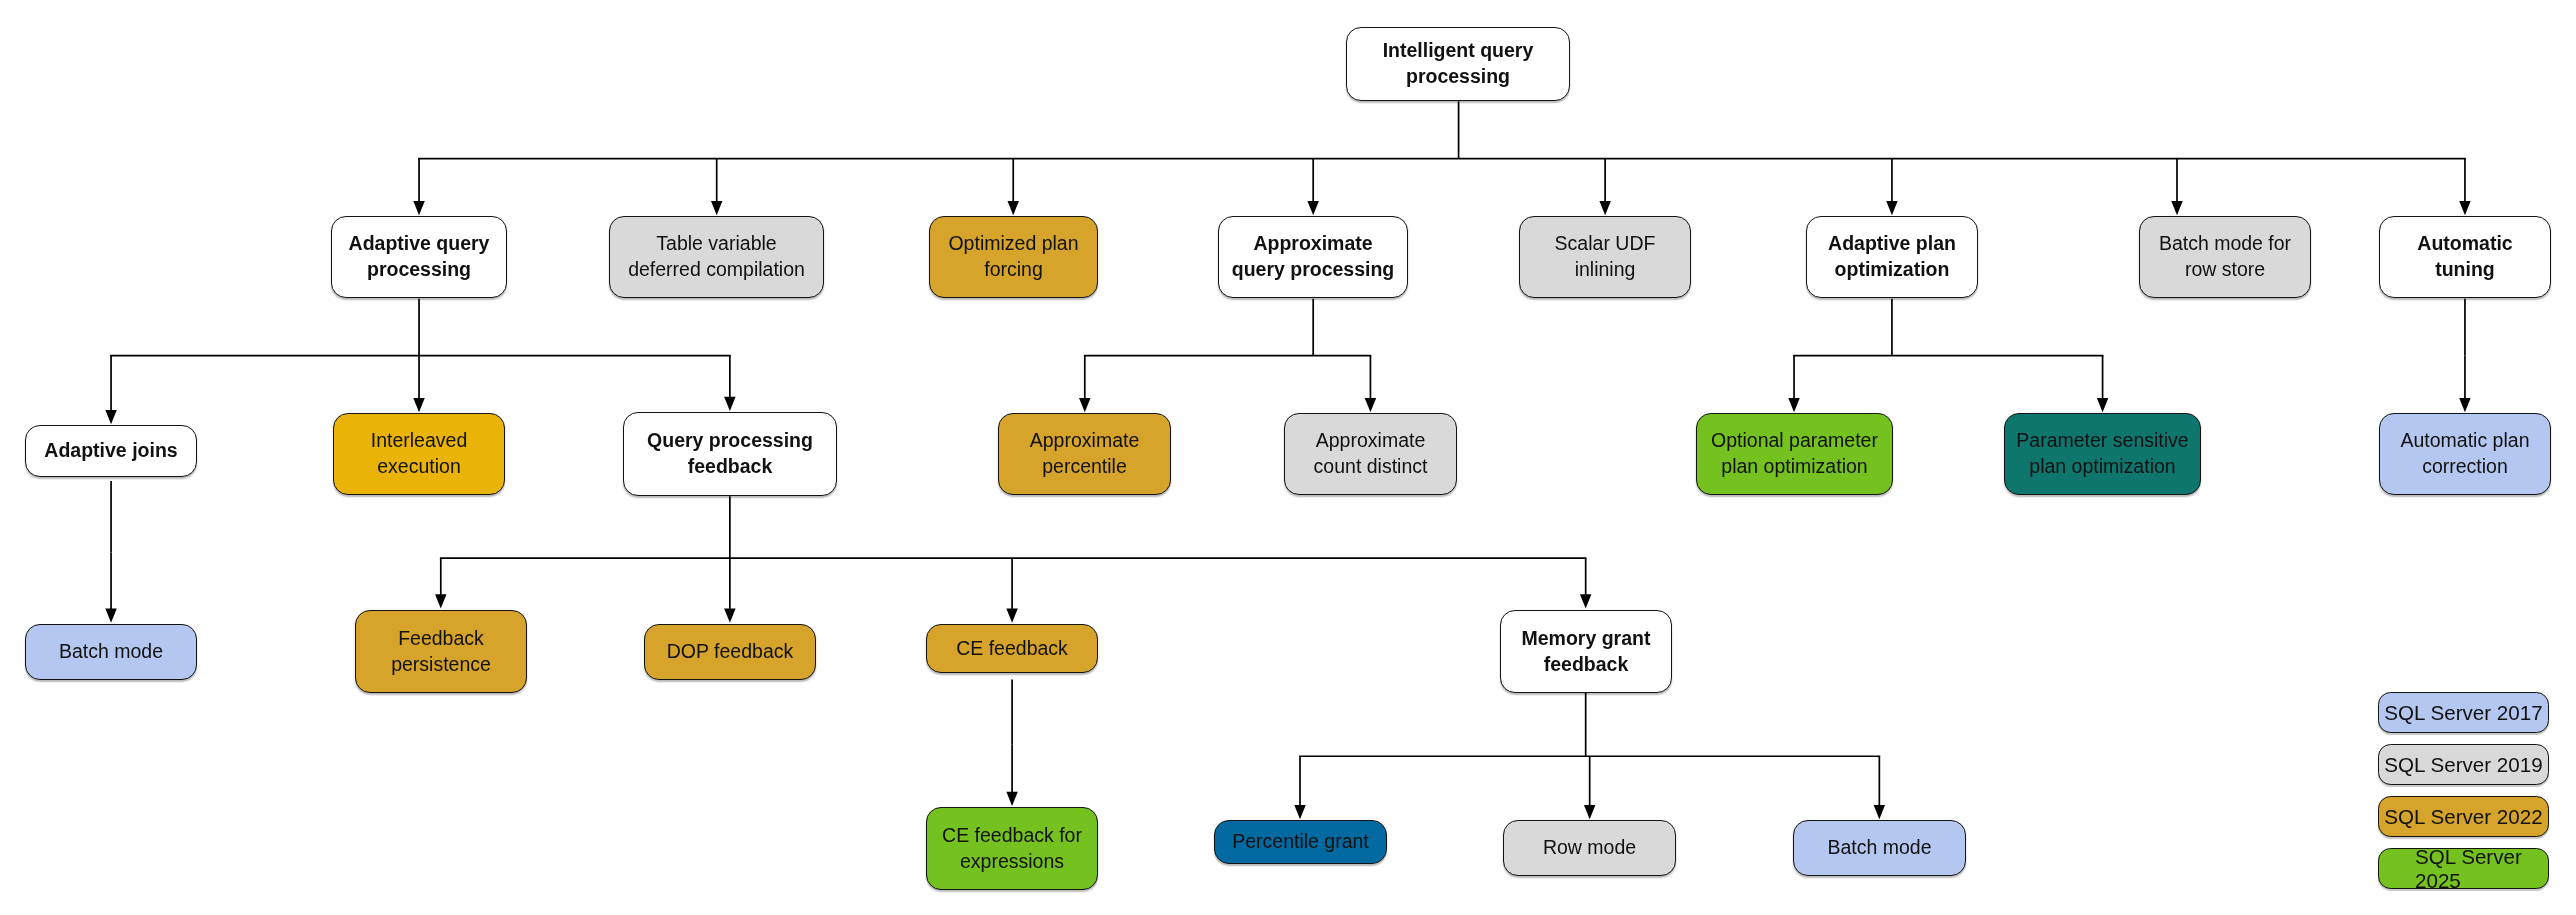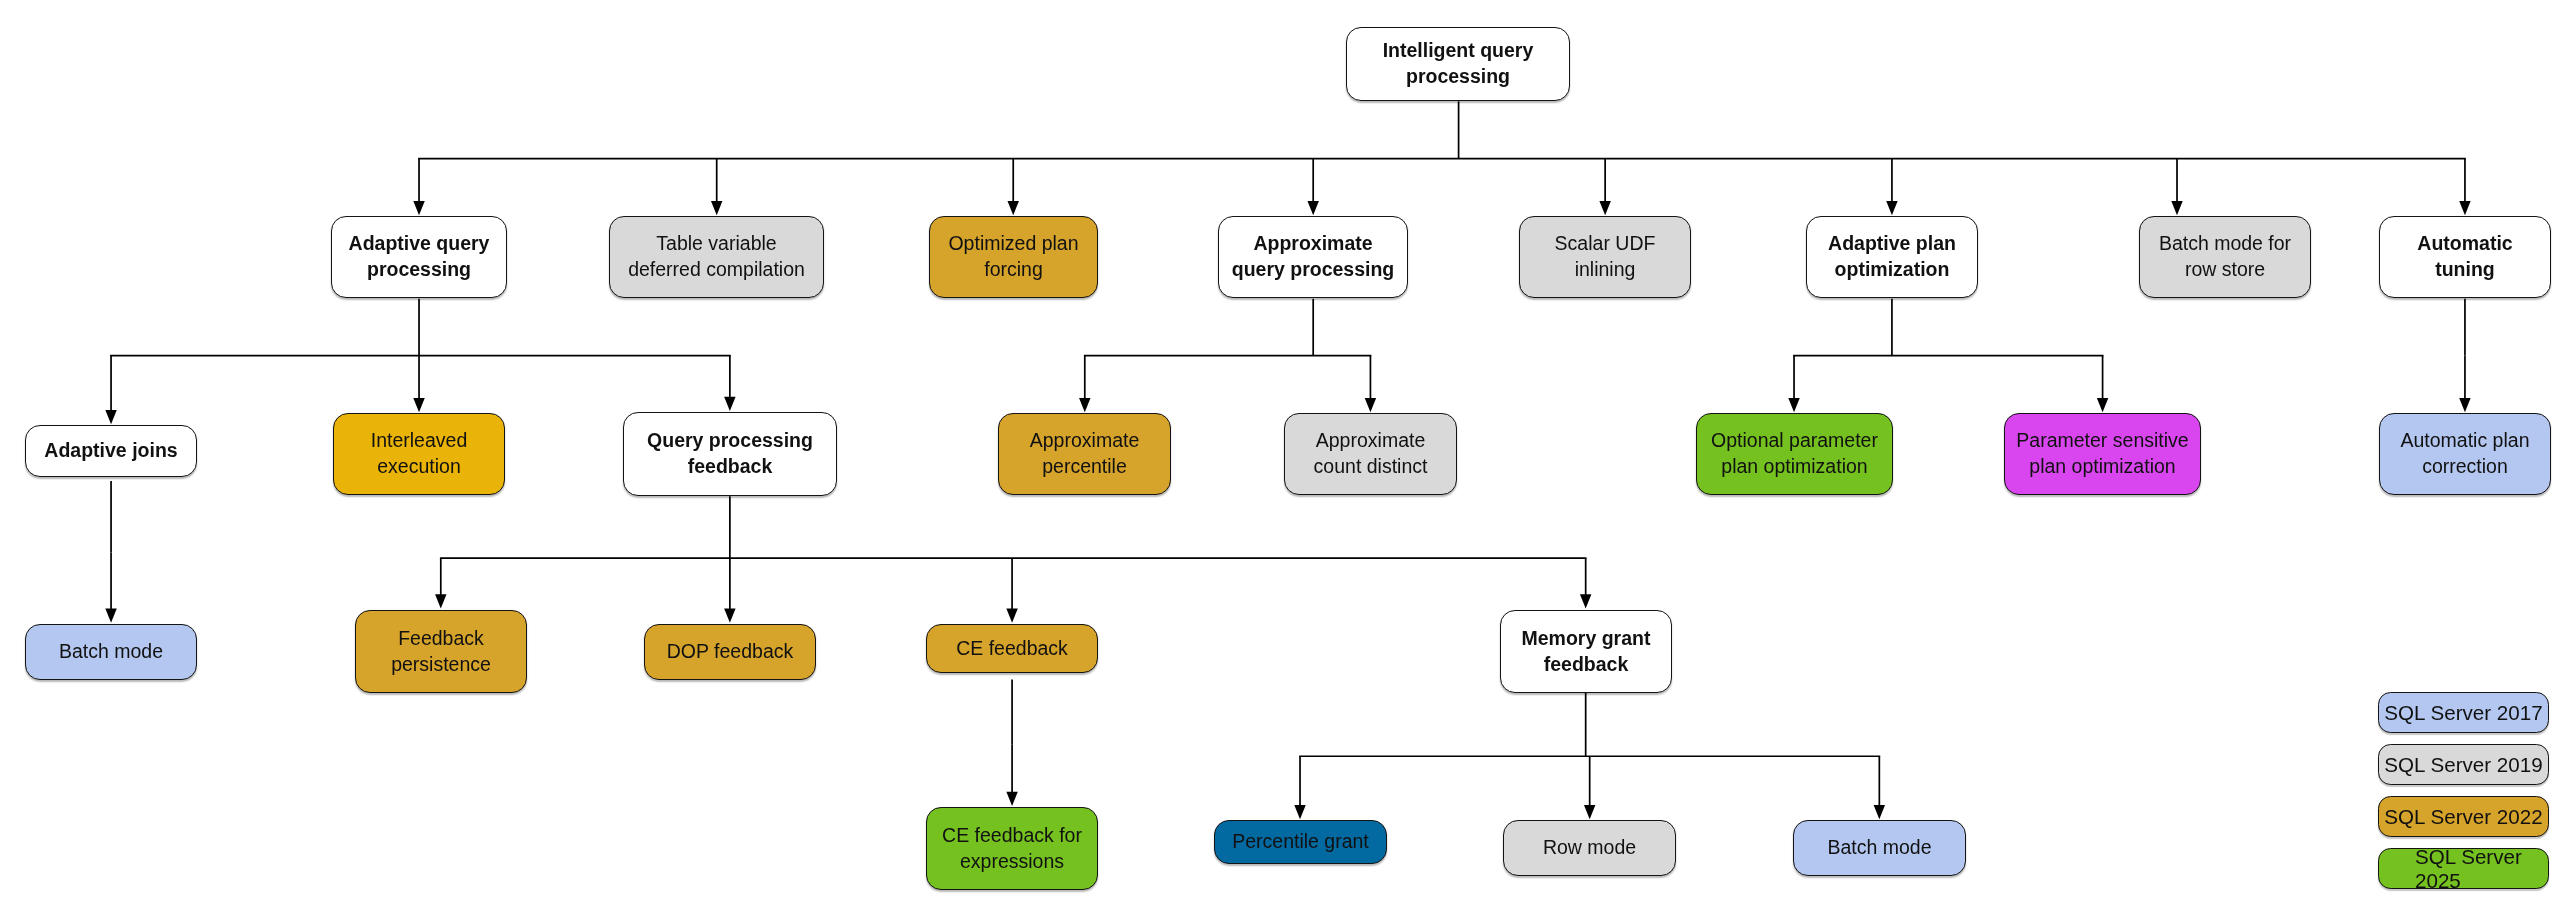--- a/index.html
+++ b/index.html
@@ -150,21 +150,21 @@
       <div class="node" style="left: 333px; top: 413px; width: 172px; height: 82px; background: #eab308;">Interleaved
 execution</div>
       <div class="node parent" style="left: 623px; top: 412px; width: 214px; height: 84px; background: rgb(255, 255, 255);">Query processing
 feedback</div>
       <div class="node" style="left: 998px; top: 413px; width: 173px; height: 82px; background: rgb(214, 163, 43);">Approximate
 percentile</div>
       <div class="node" style="left: 1284px; top: 413px; width: 173px; height: 82px; background: rgb(217, 217, 217);">Approximate
 count distinct</div>
       <div class="node" style="left: 1696px; top: 413px; width: 197px; height: 82px; background: rgb(116, 193, 32);">Optional parameter
 plan optimization</div>
-      <div class="node" style="left: 2004px; top: 413px; width: 197px; height: 82px; background: #d946ef;">Parameter sensitive
+      <div class="node" style="left: 2004px; top: 413px; width: 197px; height: 82px; background: #0f766e;">Parameter sensitive
 plan optimization</div>
       <div class="node" style="left: 2379px; top: 413px; width: 172px; height: 82px; background: rgb(180, 199, 240);">Automatic plan
 correction</div>
       <div class="node" style="left: 25px; top: 624px; width: 172px; height: 56px; background: rgb(180, 199, 240);">Batch mode</div>
       <div class="node" style="left: 355px; top: 610px; width: 172px; height: 83px; background: rgb(214, 163, 43);">Feedback
 persistence</div>
       <div class="node" style="left: 644px; top: 624px; width: 172px; height: 56px; background: rgb(214, 163, 43);">DOP feedback</div>
       <div class="node" style="left: 926px; top: 624px; width: 172px; height: 49px; background: rgb(214, 163, 43);">CE feedback</div>
       <div class="node parent" style="left: 1500px; top: 610px; width: 172px; height: 83px; background: rgb(255, 255, 255);">Memory grant
 feedback</div>

